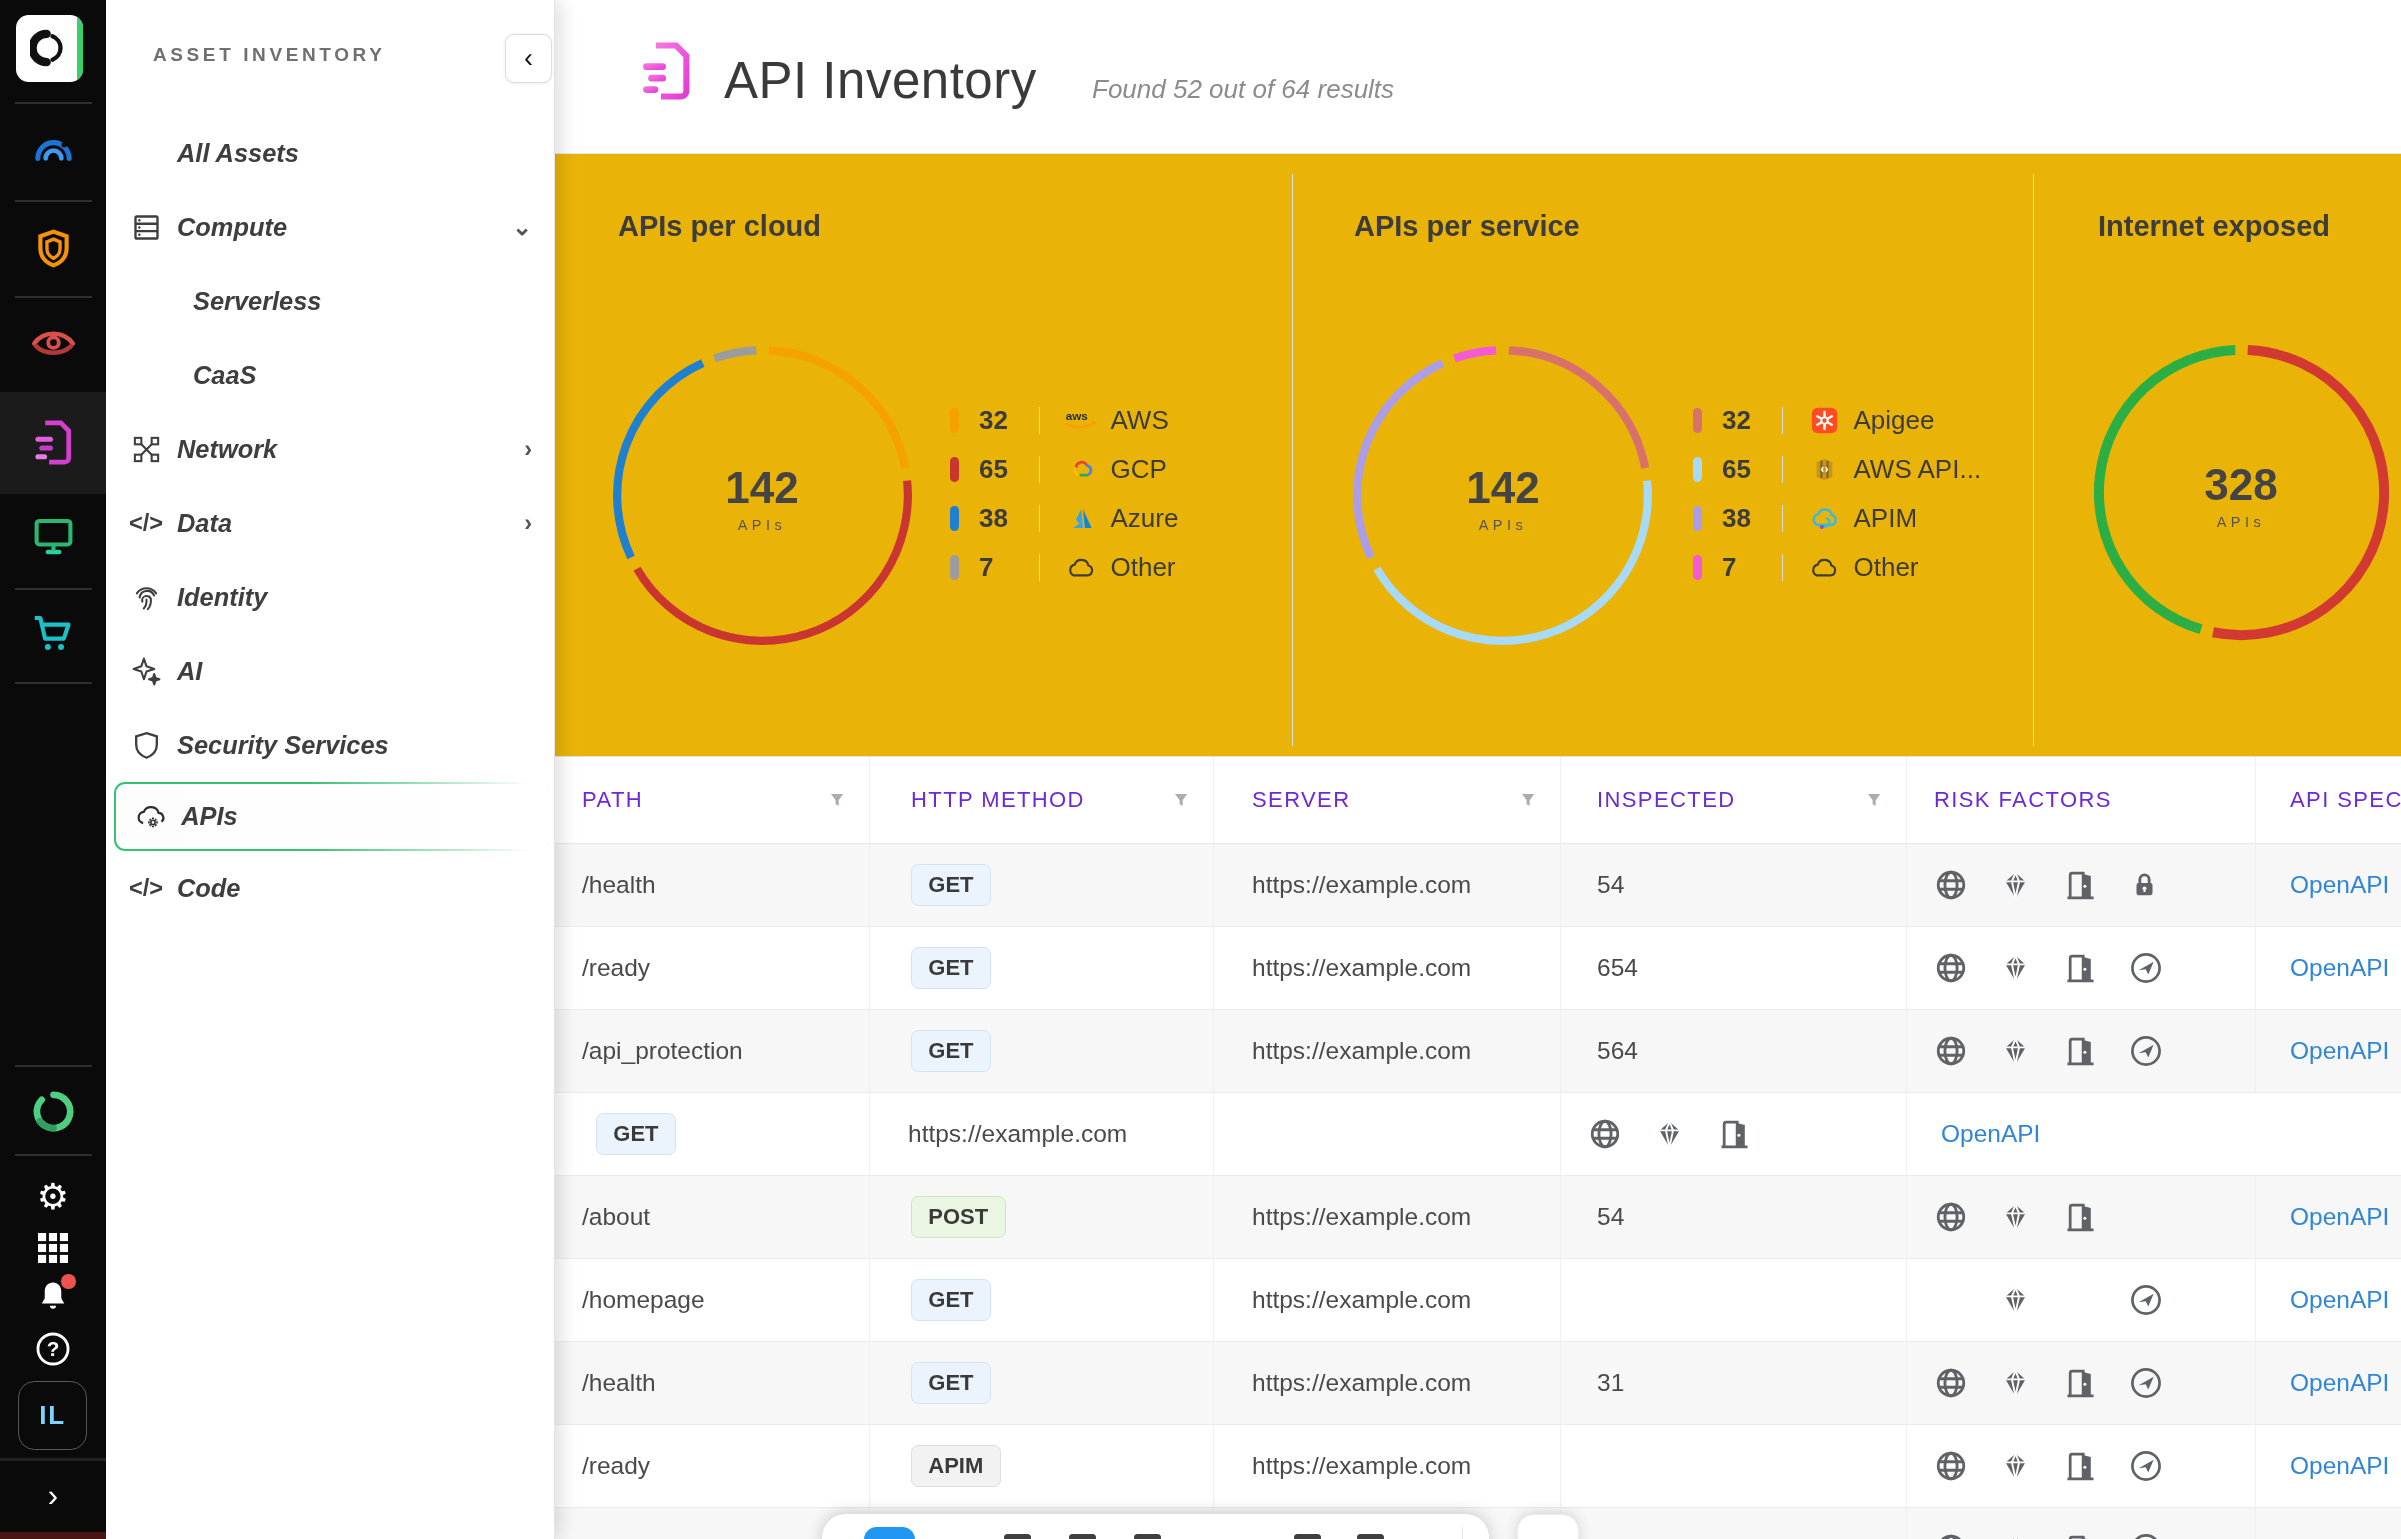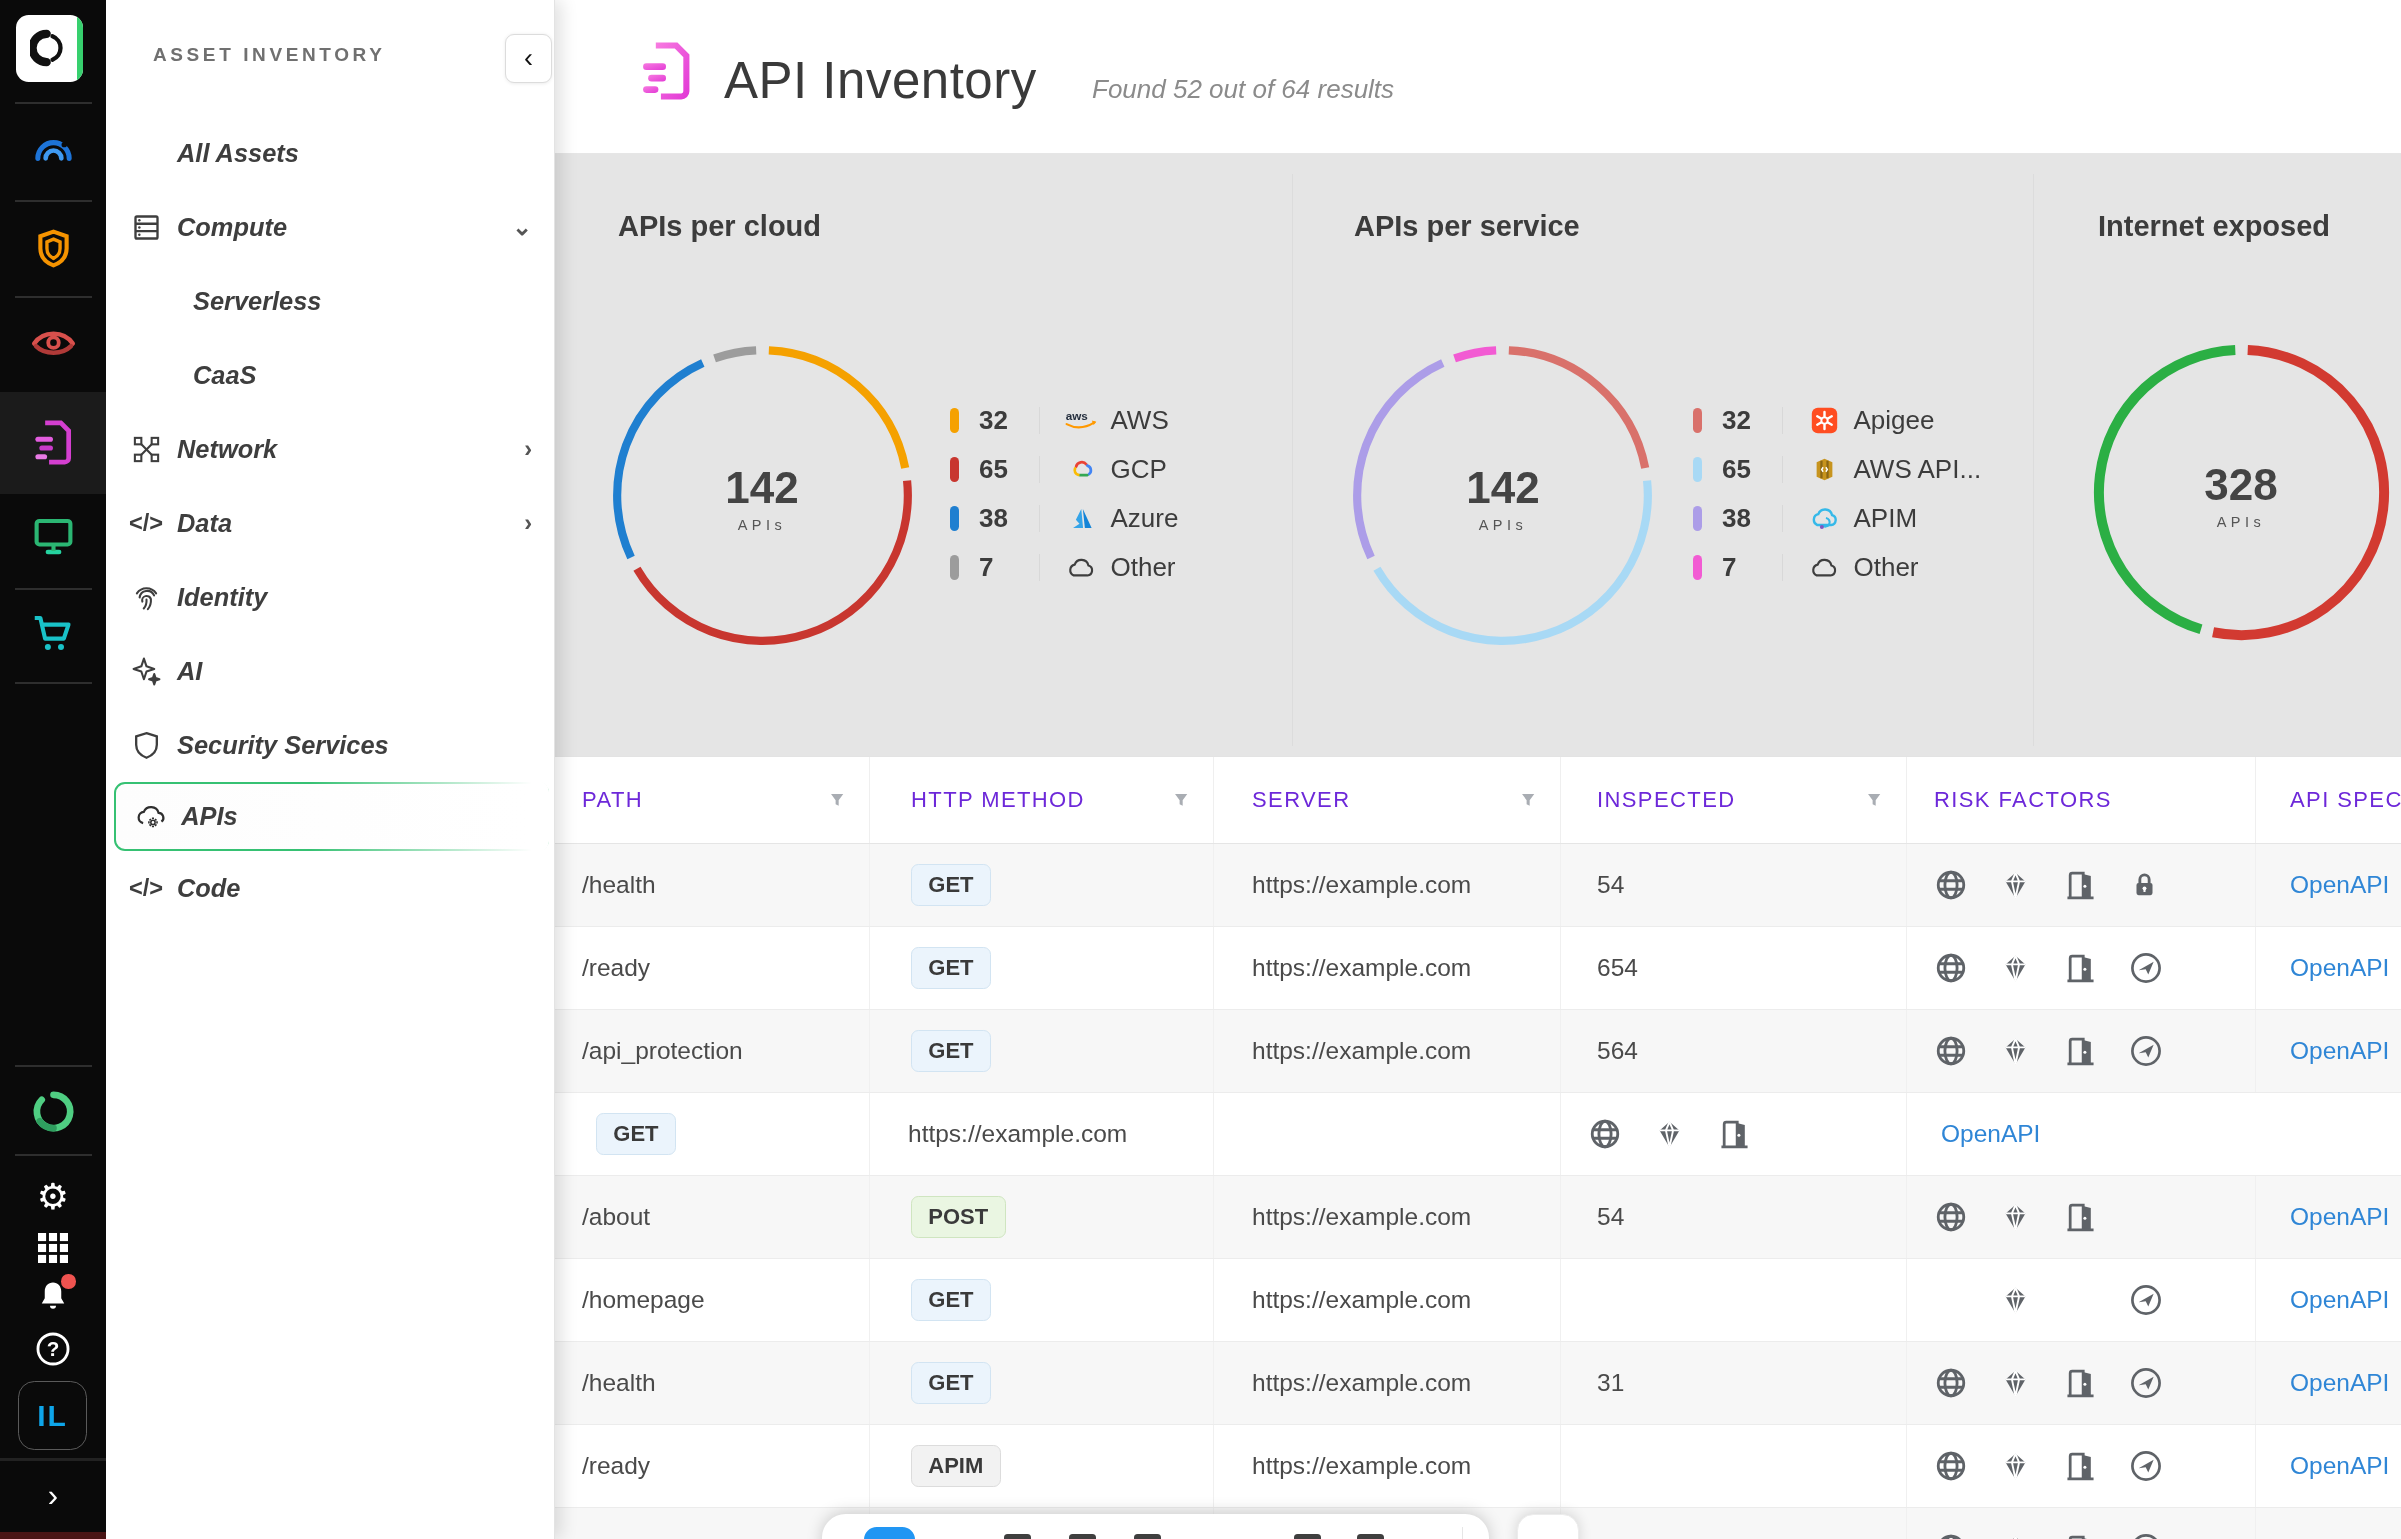--- a/index.html
+++ b/index.html
@@ -8,21 +8,21 @@
 
   
   .rail{position:absolute;left:0;top:0;width:106px;height:1539px;background:#0a0a0a;z-index:30;}
   .rail-item{position:absolute;left:0;width:106px;display:flex;align-items:center;justify-content:center;}
   .rail-div{position:absolute;left:14.5px;width:77px;height:1.8px;background:#2e2e2e;}
   .logo-tile{position:absolute;left:16.3px;top:14.5px;width:67px;height:67px;background:#fff;border-radius:12.7px;
              display:flex;align-items:center;justify-content:center;overflow:hidden;}
   .logo-tile .green-strip{position:absolute;right:0;top:0;width:6.4px;height:67px;background:#37d06e;}
   .rail-selected{position:absolute;left:0;top:392px;width:106px;height:102px;background:#1b1b1b;}
   .user-badge{position:absolute;left:18px;top:1381px;width:67px;height:67px;border:1.8px solid #5a5a5a;border-radius:16.3px;
-              color:#0ea5e9;font-size:30px;font-weight:700;letter-spacing:1.8px;display:flex;align-items:center;justify-content:center;}
+              color:#7dd3fc;font-size:26px;font-weight:700;letter-spacing:1.8px;display:flex;align-items:center;justify-content:center;}
   .rail-footer-div{position:absolute;left:0;top:1458px;width:106px;height:2.7px;background:#222;}
   .rail-chevron{position:absolute;left:0;top:1478px;width:106px;text-align:center;color:#fff;font-size:31px;}
   .rail-bottom-accent{position:absolute;left:0;top:1532px;width:106px;height:7.3px;background:#4a1515;}
   .bell-dot{position:absolute;top:-3.6px;right:-4.5px;width:14.5px;height:14.5px;border-radius:50%;background:#ef5350;}
 
   
   .sidebar{position:absolute;left:106px;top:0;width:448px;height:1539px;background:#fff;z-index:20;
            border-right:0.9px solid #e3e3e3;box-shadow:7.3px 0 16.3px rgba(0,0,0,.12);}
   .sb-header{position:absolute;left:47px;top:44px;font-size:19px;font-weight:700;letter-spacing:3.6px;color:#707070;}
   .collapse-btn{position:absolute;left:399px;top:34px;width:45px;height:47px;background:#fff;border:0.9px solid #dcdcdc;
@@ -44,21 +44,21 @@
   .code-glyph{font-style:normal;font-weight:700;font-size:23.6px;}
 
   
   .main{position:absolute;left:555px;top:0;width:1575px;height:1539px;background:#fff;}
   .page-header{position:absolute;left:0;top:0;width:1847px;height:153px;background:#fff;}
   .title-icon{position:absolute;left:83px;top:40px;}
   .page-title{position:absolute;left:169px;top:51px;font-size:51px;color:#3a3a3a;letter-spacing:0.5px;}
   .page-subtitle{position:absolute;left:537px;top:74px;font-size:26px;font-style:italic;color:#8b8b8b;}
 
   
-  .charts{position:absolute;left:0;top:153px;width:1847px;height:603px;background:#e5e5e5;border-top:0.9px solid #e6e6e6;}
+  .charts{position:absolute;left:0;top:153px;width:1847px;height:603px;background:#eab308;border-top:0.9px solid #e6e6e6;}
   .panel-div{position:absolute;top:20px;height:572px;width:0.9px;background:#dcdcdc;}
   .panel-title{position:absolute;font-size:29px;font-weight:600;color:#3c3c3c;}
   .donut{position:absolute;width:327px;height:327px;}
   .donut-center{position:absolute;width:200px;text-align:center;}
   .donut-total{font-size:44px;font-weight:600;color:#444;}
   .donut-unit{font-size:14.5px;letter-spacing:4.5px;color:#555;margin-top:3.6px;}
   .legend{position:absolute;}
   .lg-item{display:flex;align-items:center;height:49px;cursor:pointer;}
   .chip{width:9px;height:25.4px;border-radius:4.5px;flex:0 0 auto;}
   .lg-count{width:60px;margin-left:20px;font-size:26px;font-weight:700;color:#3c3c3c;}

